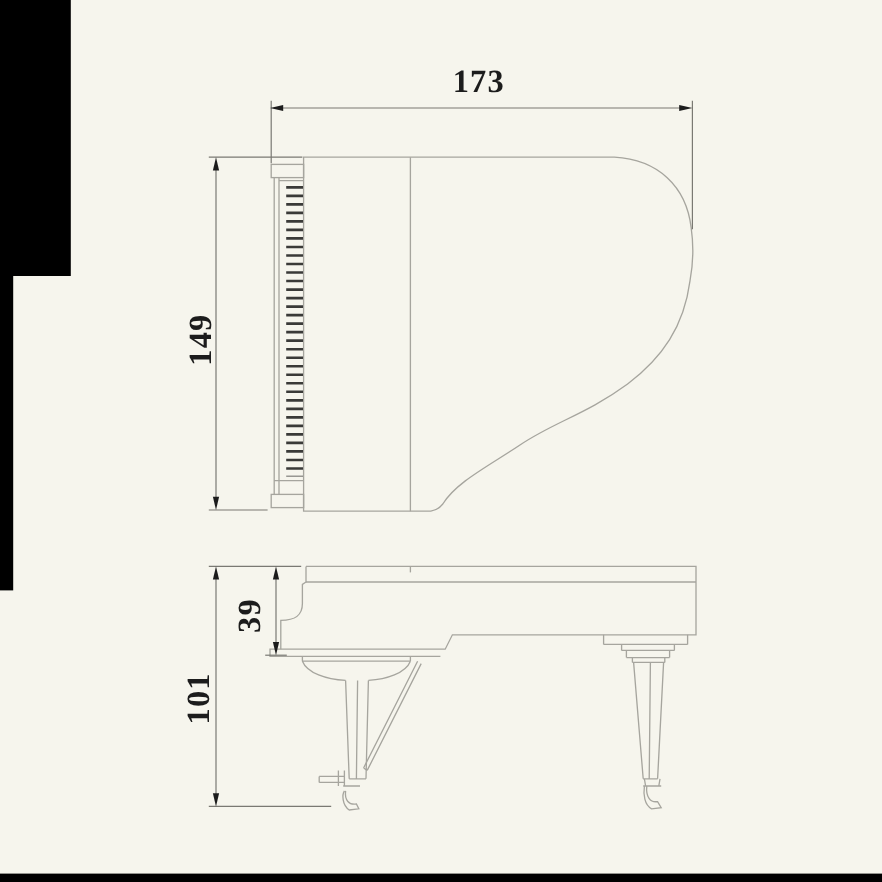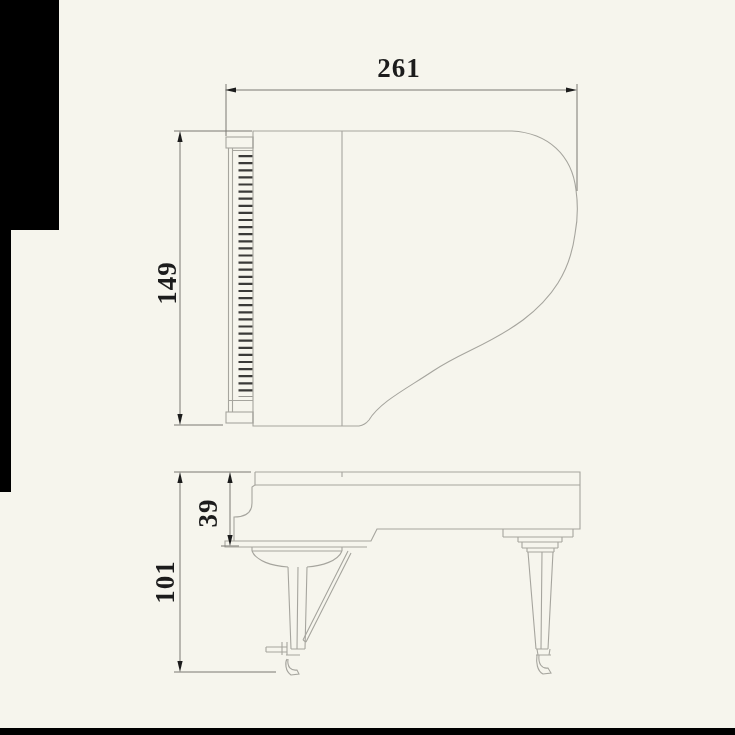--- a/index.html
+++ b/index.html
@@ -107,21 +107,21 @@
       <polygon points="577,90 566,87.4 566,92.6"></polygon>
       <polygon points="180,131 177.4,142 182.6,142"></polygon>
       <polygon points="180,425 177.4,414 182.6,414"></polygon>
       <polygon points="230,472 227.4,483 232.6,483"></polygon>
       <polygon points="230,546 227.4,535 232.6,535"></polygon>
       <polygon points="180,472 177.4,483 182.6,483"></polygon>
       <polygon points="180,672 177.4,661 182.6,661"></polygon>
     </g>
   </svg>
 
-  <div class="dim-label" style="left:357px;top:52px;">261</div>
+  <div class="dim-label" style="left:357px;top:52px;">173</div>
   <div class="dim-label rot" style="left:125px;top:267px;">149</div>
   <div class="dim-label rot" style="left:166px;top:497px;">39</div>
   <div class="dim-label rot" style="left:123px;top:566px;">101</div>
 
   <div class="mask mask-topleft"></div>
   <div class="mask mask-leftstrip"></div>
   <div class="mask mask-bottom"></div>
 </div>
 
 </body></html>

